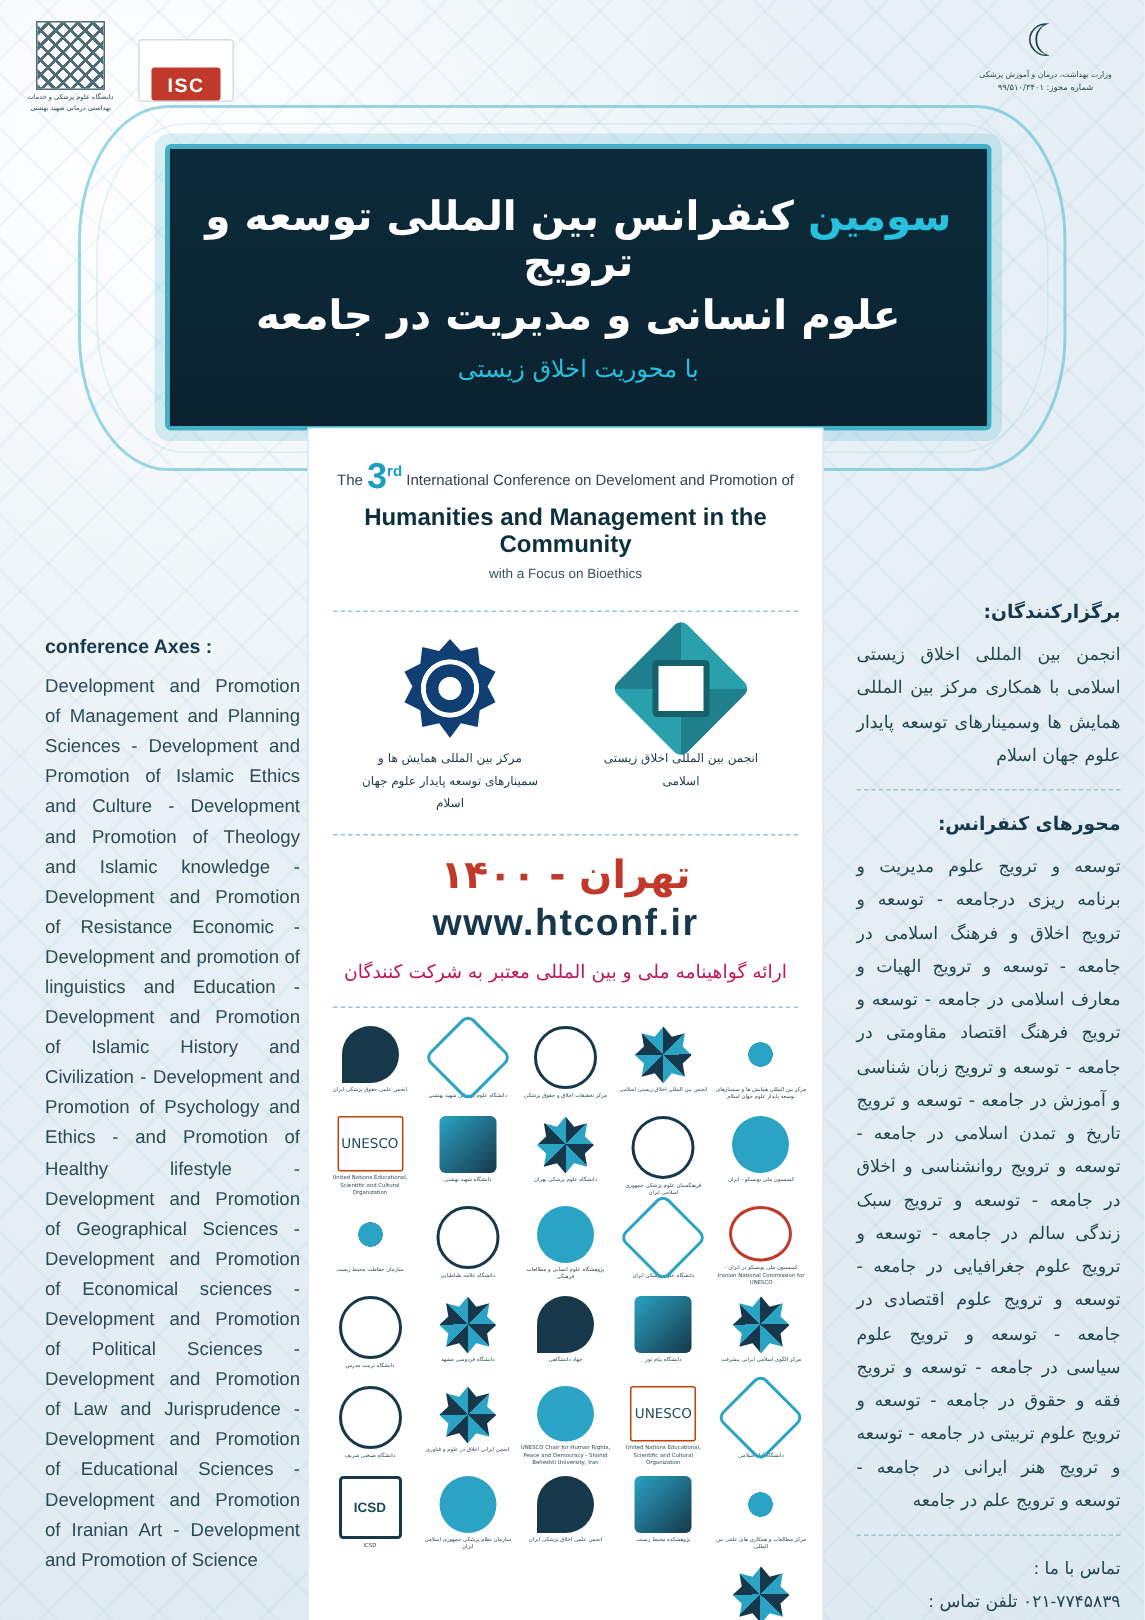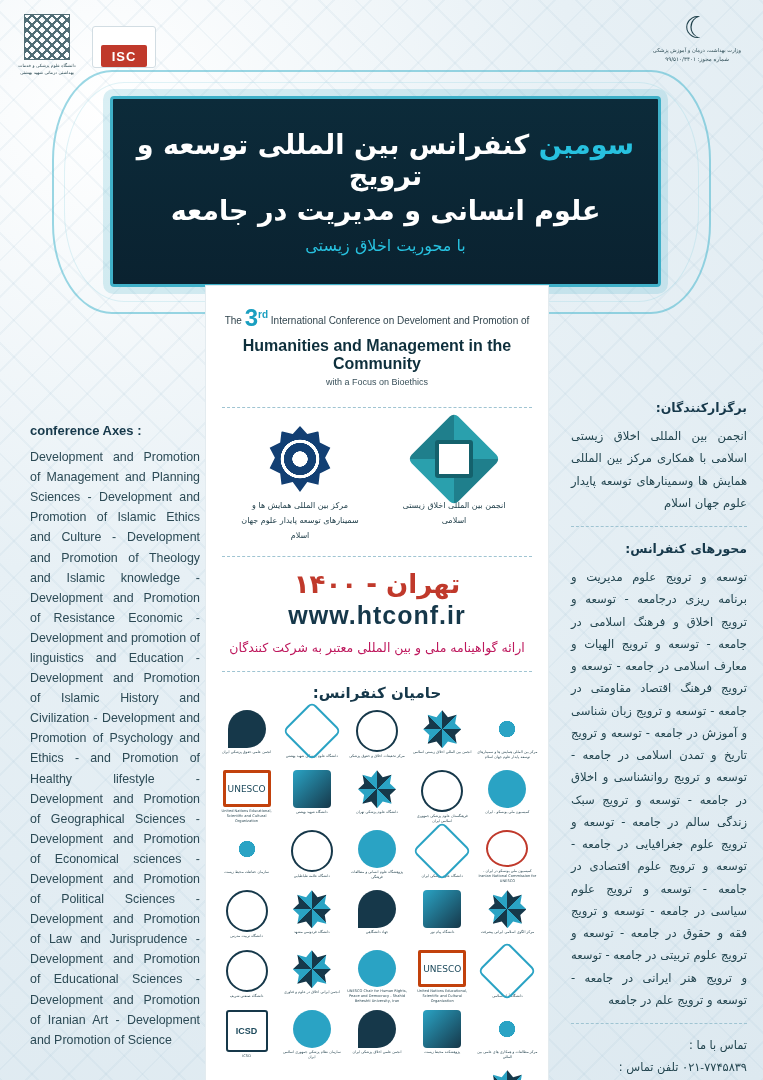--- a/index.html
+++ b/index.html
@@ -146,21 +146,21 @@
   .s2{background:conic-gradient(#16384a 0 12.5%,#2aa3c4 0 25%,#16384a 0 37.5%,#2aa3c4 0 50%,#16384a 0 62.5%,#2aa3c4 0 75%,#16384a 0 87.5%,#2aa3c4 0 100%);
       clip-path:polygon(50% 0,65% 18%,88% 12%,84% 35%,100% 50%,84% 65%,88% 88%,65% 82%,50% 100%,35% 82%,12% 88%,16% 65%,0 50%,16% 35%,12% 12%,35% 18%);}
   .s3{border:2px solid #16384a;border-radius:50%;}
   .s4{border:2px solid #2aa3c4;border-radius:6px;transform:rotate(45deg);}
   .s5{background:#16384a;border-radius:50% 50% 50% 0;}
   .s6{background:#2aa3c4;border-radius:50%;}
   .s7{border:2px solid #c0392b;border-radius:50%;}
   .s8{background:linear-gradient(135deg,#2aa3c4,#16384a);border-radius:4px;}
   .icsd{background:#ffffff;border:2px solid #16384a;border-radius:3px;font-weight:bold;
         font-family:"Liberation Sans", sans-serif;font-size:10px;color:#16384a;}
-  .unesco{border:3px solid #c2410c;border-radius:2px;font-size:5px;padding:2px;}
+  .unesco{border:1px solid #c2410c;border-radius:2px;font-size:5px;padding:2px;}
 
   
   .left-col{
     position:absolute;top:404px;left:30px;width:170px;
     direction:ltr;text-align:justify;
     font-family:"Liberation Sans", sans-serif;
     color:#2c4a55;font-size:12.4px;line-height:1.62;
   }
   .left-col h3{margin:16px 0 6px;font-size:13px;color:#16384a;font-weight:bold;}
 
@@ -240,21 +240,20 @@
     </div>
 
     <div class="dashed"></div>
 
     <div class="city-year">تهران - ۱۴۰۰</div>
     <div class="site">www.htconf.ir</div>
     <div class="cert">ارائه گواهینامه ملی و بین المللی معتبر به شرکت کنندگان</div>
 
     <div class="dashed"></div>
 
-    <div class="sponsors-title">حامیان کنفرانس:</div>
     <div class="sponsor-grid">
         <div class="sp">
           <div class="g s1"></div>
           <div class="lbl">مرکز بین المللی همایش ها و سمینارهای توسعه پایدار علوم جهان اسلام</div>
         </div>
         <div class="sp">
           <div class="g s2"></div>
           <div class="lbl">انجمن بین المللی اخلاق زیستی اسلامی</div>
         </div>
         <div class="sp">

